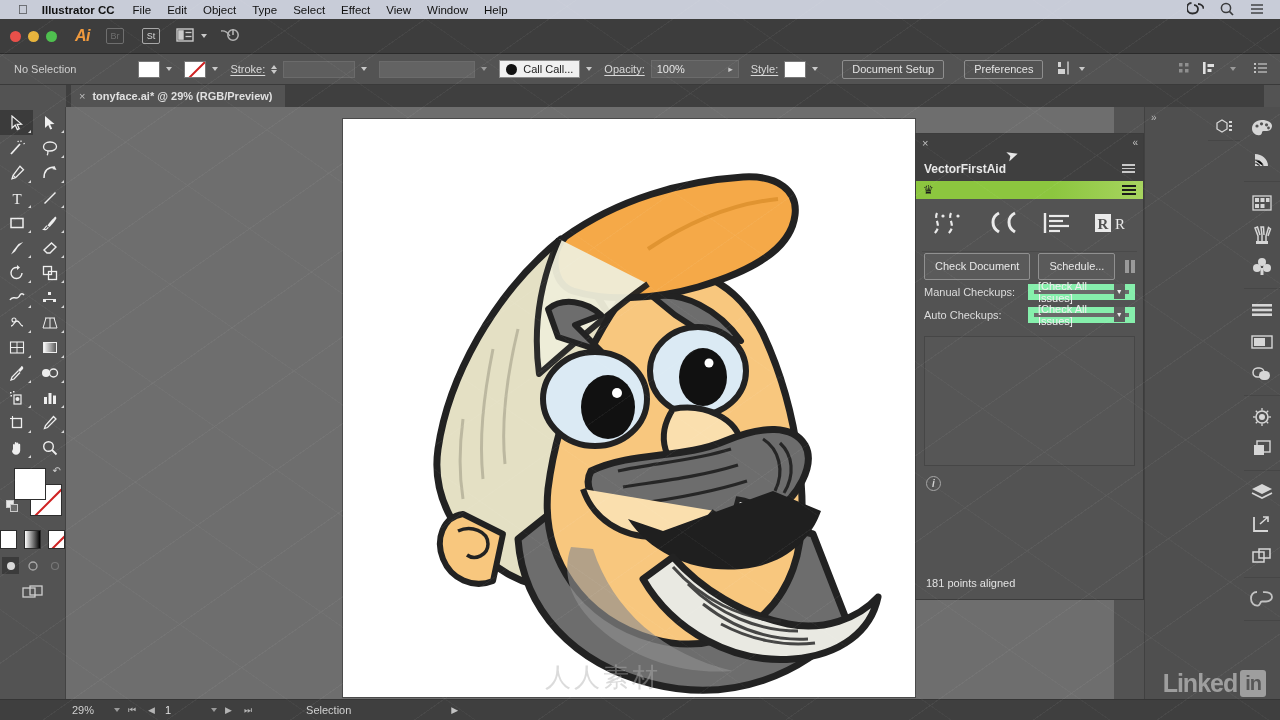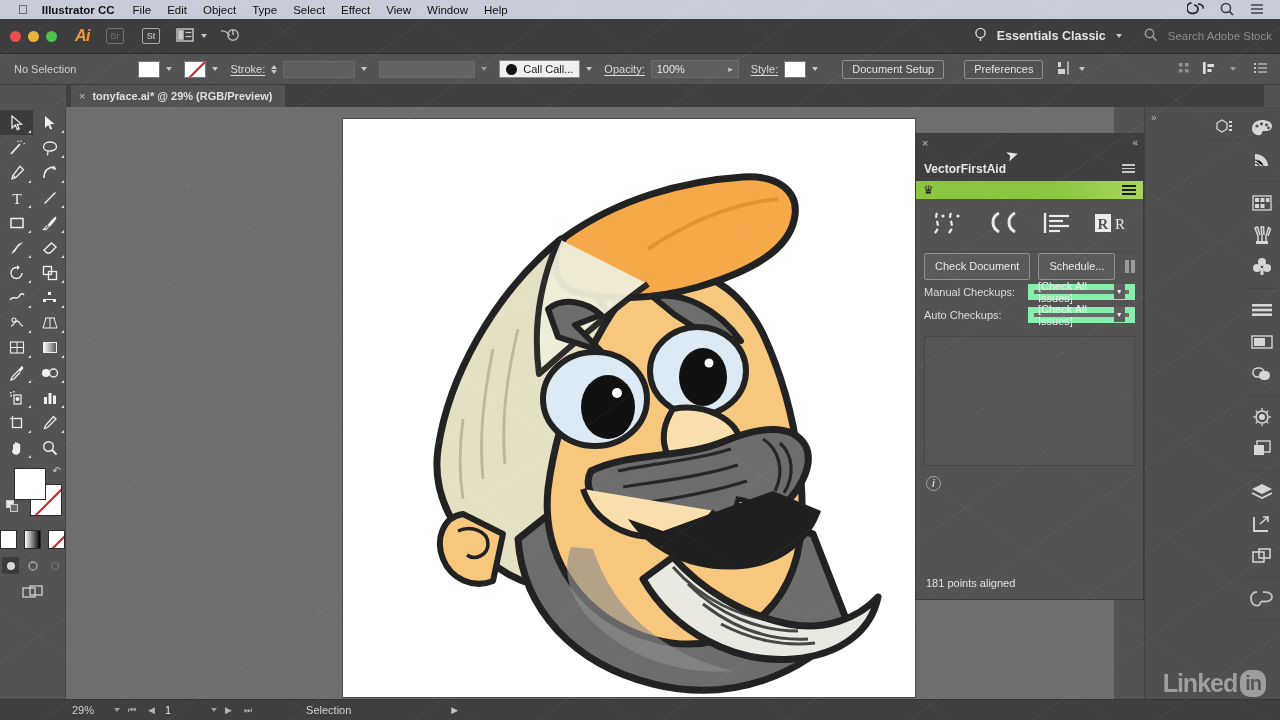--- a/index.html
+++ b/index.html
@@ -226,21 +226,21 @@
   .sb-ctl { display:flex; align-items:center; gap:12px; margin-left:8px; color:#b4b4b4; font-size:9px; }
   .sb-page { width:46px; margin-left:10px; color:#e2e2e2; font-size:11px; }
   .sb-status { margin-left:54px; }
   .sb-arrow { margin-left:100px; color:#c2c2c2; font-size:9px; }
   .linkedin {
     position:absolute; right:14px; bottom:22px;
     font-size:25px; font-weight:bold; color:#b9b9b9; letter-spacing:-1px;
     display:flex; align-items:center; gap:3px; opacity:.75;
   }
   .li-box {
-    background:#b9b9b9; color:#5a5a5a; border-radius:10px;
+    background:#b9b9b9; color:#5a5a5a; border-radius:3px;
     font-size:20px; padding:0 5px; line-height:27px;
   }
 
   
   .wm {
     position:absolute; inset:0; pointer-events:none; opacity:.09;
     background-image:
       repeating-linear-gradient(-35deg, transparent 0 70px, rgba(255,255,255,.5) 70px 71px),
       repeating-linear-gradient(35deg, transparent 0 90px, rgba(255,255,255,.35) 90px 91px);
   }
@@ -318,37 +318,20 @@
     <span class="caret" style="margin-left:5px;"></span>
     <div class="appbar-btn" style="margin-left:12px;">
       <span>
         <svg width="18" height="16" viewBox="0 0 18 16">
             <circle cx="12" cy="8" r="5.2" fill="none" stroke="#b5b5b5" stroke-width="1.5"></circle>
             <line x1="12" y1="2" x2="12" y2="8" stroke="#b5b5b5" stroke-width="1.6"></line>
             <path d="M0 4 C4 3 7 6 9 9" fill="none" stroke="#b5b5b5" stroke-width="1.3"></path>
           </svg>
       </span>
     </div>
-    <div class="ws">
-      <span>
-        <svg width="13" height="16" viewBox="0 0 13 16">
-            <circle cx="6.5" cy="6" r="4.6" fill="none" stroke="#d8d8d8" stroke-width="1.4"></circle>
-            <line x1="6.5" y1="10.6" x2="6.5" y2="14" stroke="#d8d8d8" stroke-width="1.4"></line>
-          </svg>
-      </span>
-      <span class="ws-name">Essentials Classic</span>
-      <span class="caret"></span>
-      <span style="margin-left:12px;">
-        <svg width="14" height="14" viewBox="0 0 14 14">
-            <circle cx="5.5" cy="5.5" r="4.2" fill="none" stroke="#9a9a9a" stroke-width="1.5"></circle>
-            <line x1="8.6" y1="8.6" x2="12.5" y2="12.5" stroke="#9a9a9a" stroke-width="1.6"></line>
-          </svg>
-      </span>
-      <span class="search-stock">Search Adobe Stock</span>
-    </div>
   </div>
 
   <div class="ctlbar">
     <span class="ctl-label">No Selection</span>
     <div class="grp" style="margin-left:62px;">
       <span class="swatch-box"></span>
       <span class="caret"></span>
     </div>
     <div class="grp">
       <span class="swatch-none"></span>
@@ -1007,15 +990,16 @@
     <span class="sb-status">Selection</span>
     <span class="sb-arrow">▶</span>
   </div>
 
   <div class="linkedin">
     <span>Linked</span>
     <span class="li-box">in</span>
   </div>
 
   <div class="wm"></div>
+  <div class="wm-center">人人素材</div>
   <span class="cursor-arrow">➤</span>
 
 </div>
 
 </body></html>

